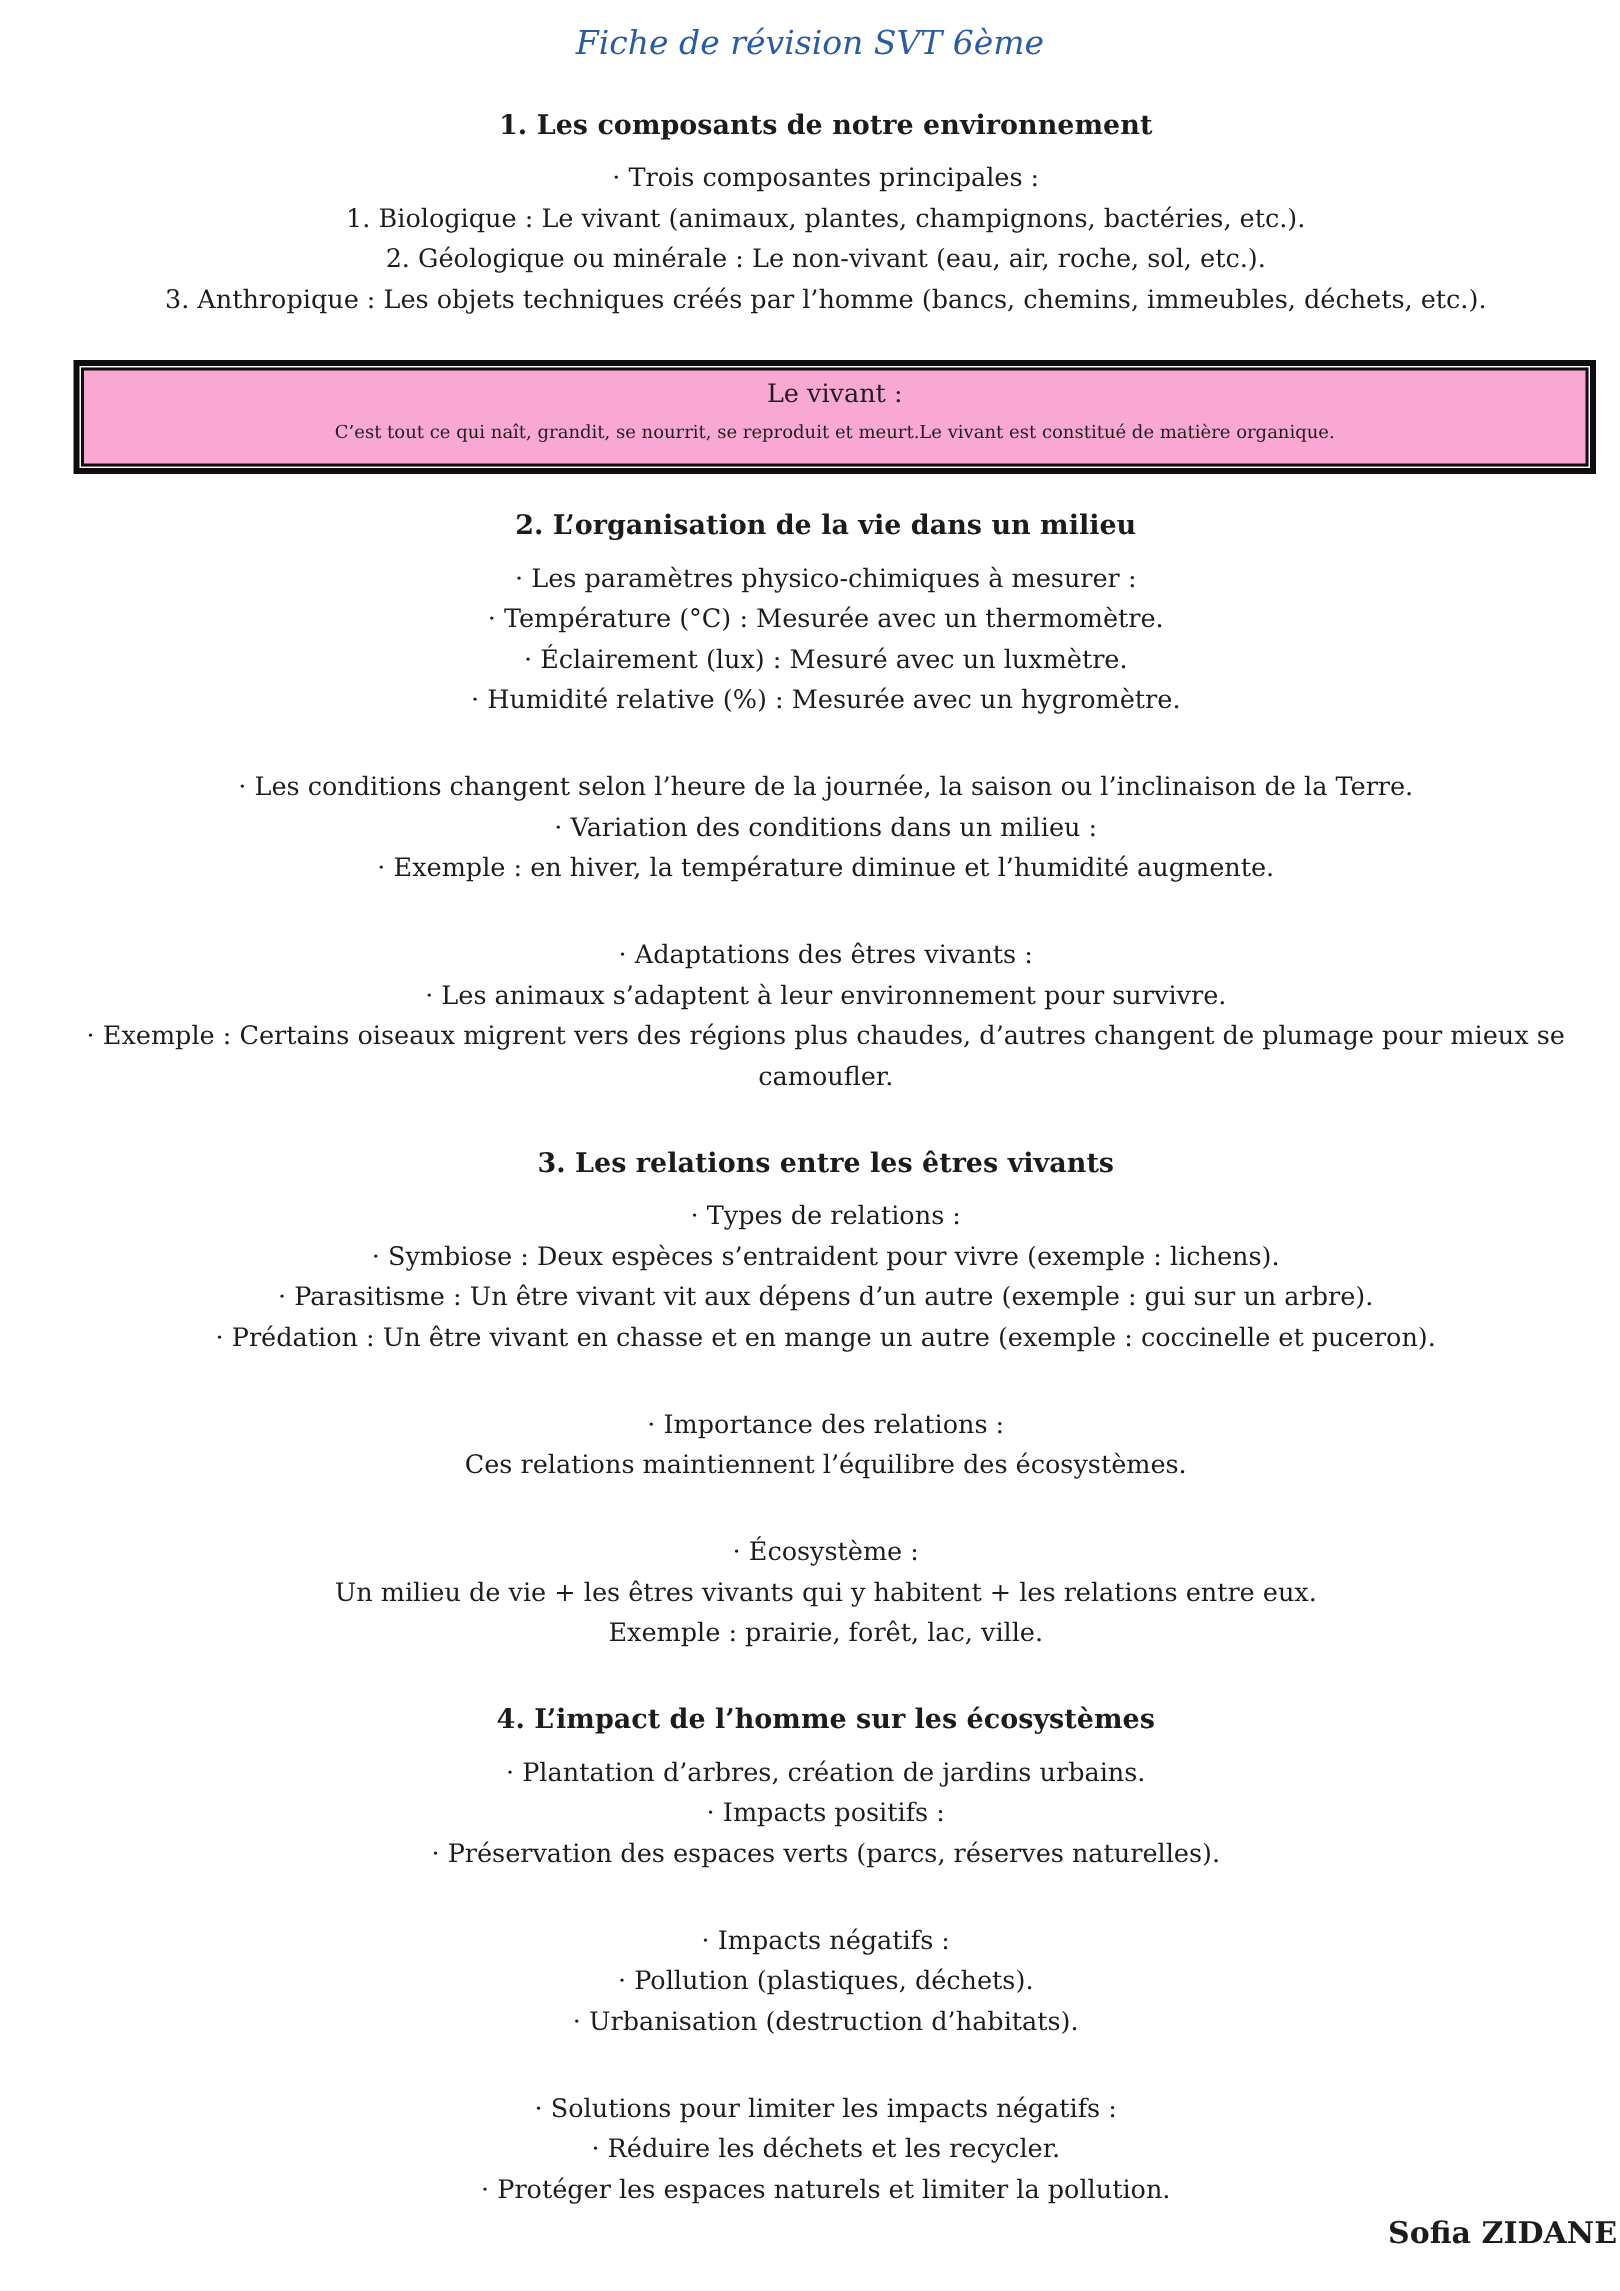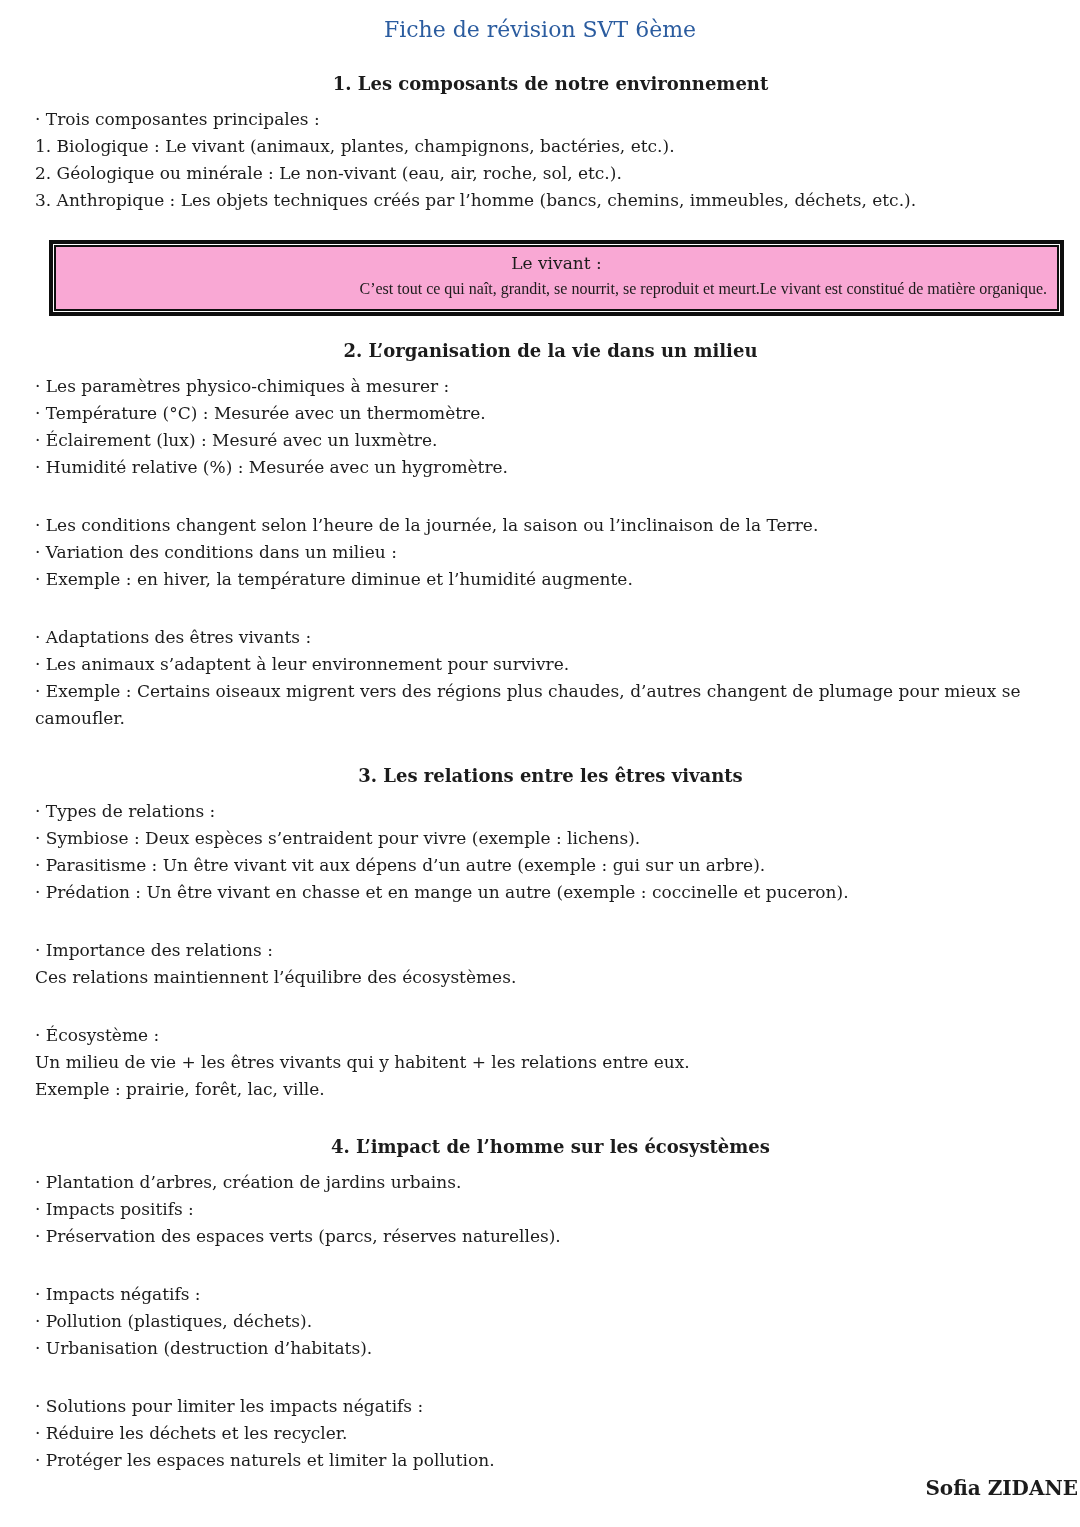--- a/index.html
+++ b/index.html
@@ -30,20 +30,21 @@
   }
   .section-heading {
     text-align: center;
     font-weight: bold;
     font-size: 18px;
     line-height: 26px;
     margin: 27px 0 9px 0;
   }
   .group {
     margin: 0 0 31px 0;
+    text-align: center;
   }
   .group:last-child {
     margin-bottom: 0;
   }
   .text-line {
     font-size: 17px;
     line-height: 27px;
   }
   .highlight-box-outer {
     margin: 31px 7px 14px 19px;
@@ -54,40 +55,39 @@
   }
   .highlight-box-inner {
     padding: 4px 10px 8px 10px;
   }
   .highlight-box-title {
     text-align: center;
     font-size: 17px;
     line-height: 25px;
   }
   .highlight-box-body {
-    text-align: right;
-    font-size: 16px;
+    text-align: center;
+    font-size: 12px;
     line-height: 25px;
-    font-family: Liberation Serif, serif;
   }
   .footer-author {
     position: absolute;
     right: 2px;
     top: 1475px;
     font-weight: bold;
     font-size: 20px;
     line-height: 26px;
   }
 </style>
 </head>
 <body>
 
 <div class="page" style="color: rgb(28, 28, 28);">
 
-  <h1 class="doc-title" style="color: rgb(43, 92, 159);">Fiche de révision SVT 6ème</h1>
+  <h1 class="doc-title" style="color: rgb(43, 92, 159); font-style: italic;">Fiche de révision SVT 6ème</h1>
 
   <div class="content">
 
     <div id="section-first">
         <div class="section-heading">1. Les composants de notre environnement</div>
         <div class="group">
           <div class="text-line">· Trois composantes principales :</div>
           <div class="text-line">1. Biologique : Le vivant (animaux, plantes, champignons, bactéries, etc.).</div>
           <div class="text-line">2. Géologique ou minérale : Le non-vivant (eau, air, roche, sol, etc.).</div>
           <div class="text-line">3. Anthropique : Les objets techniques créés par l’homme (bancs, chemins, immeubles, déchets, etc.).</div>

